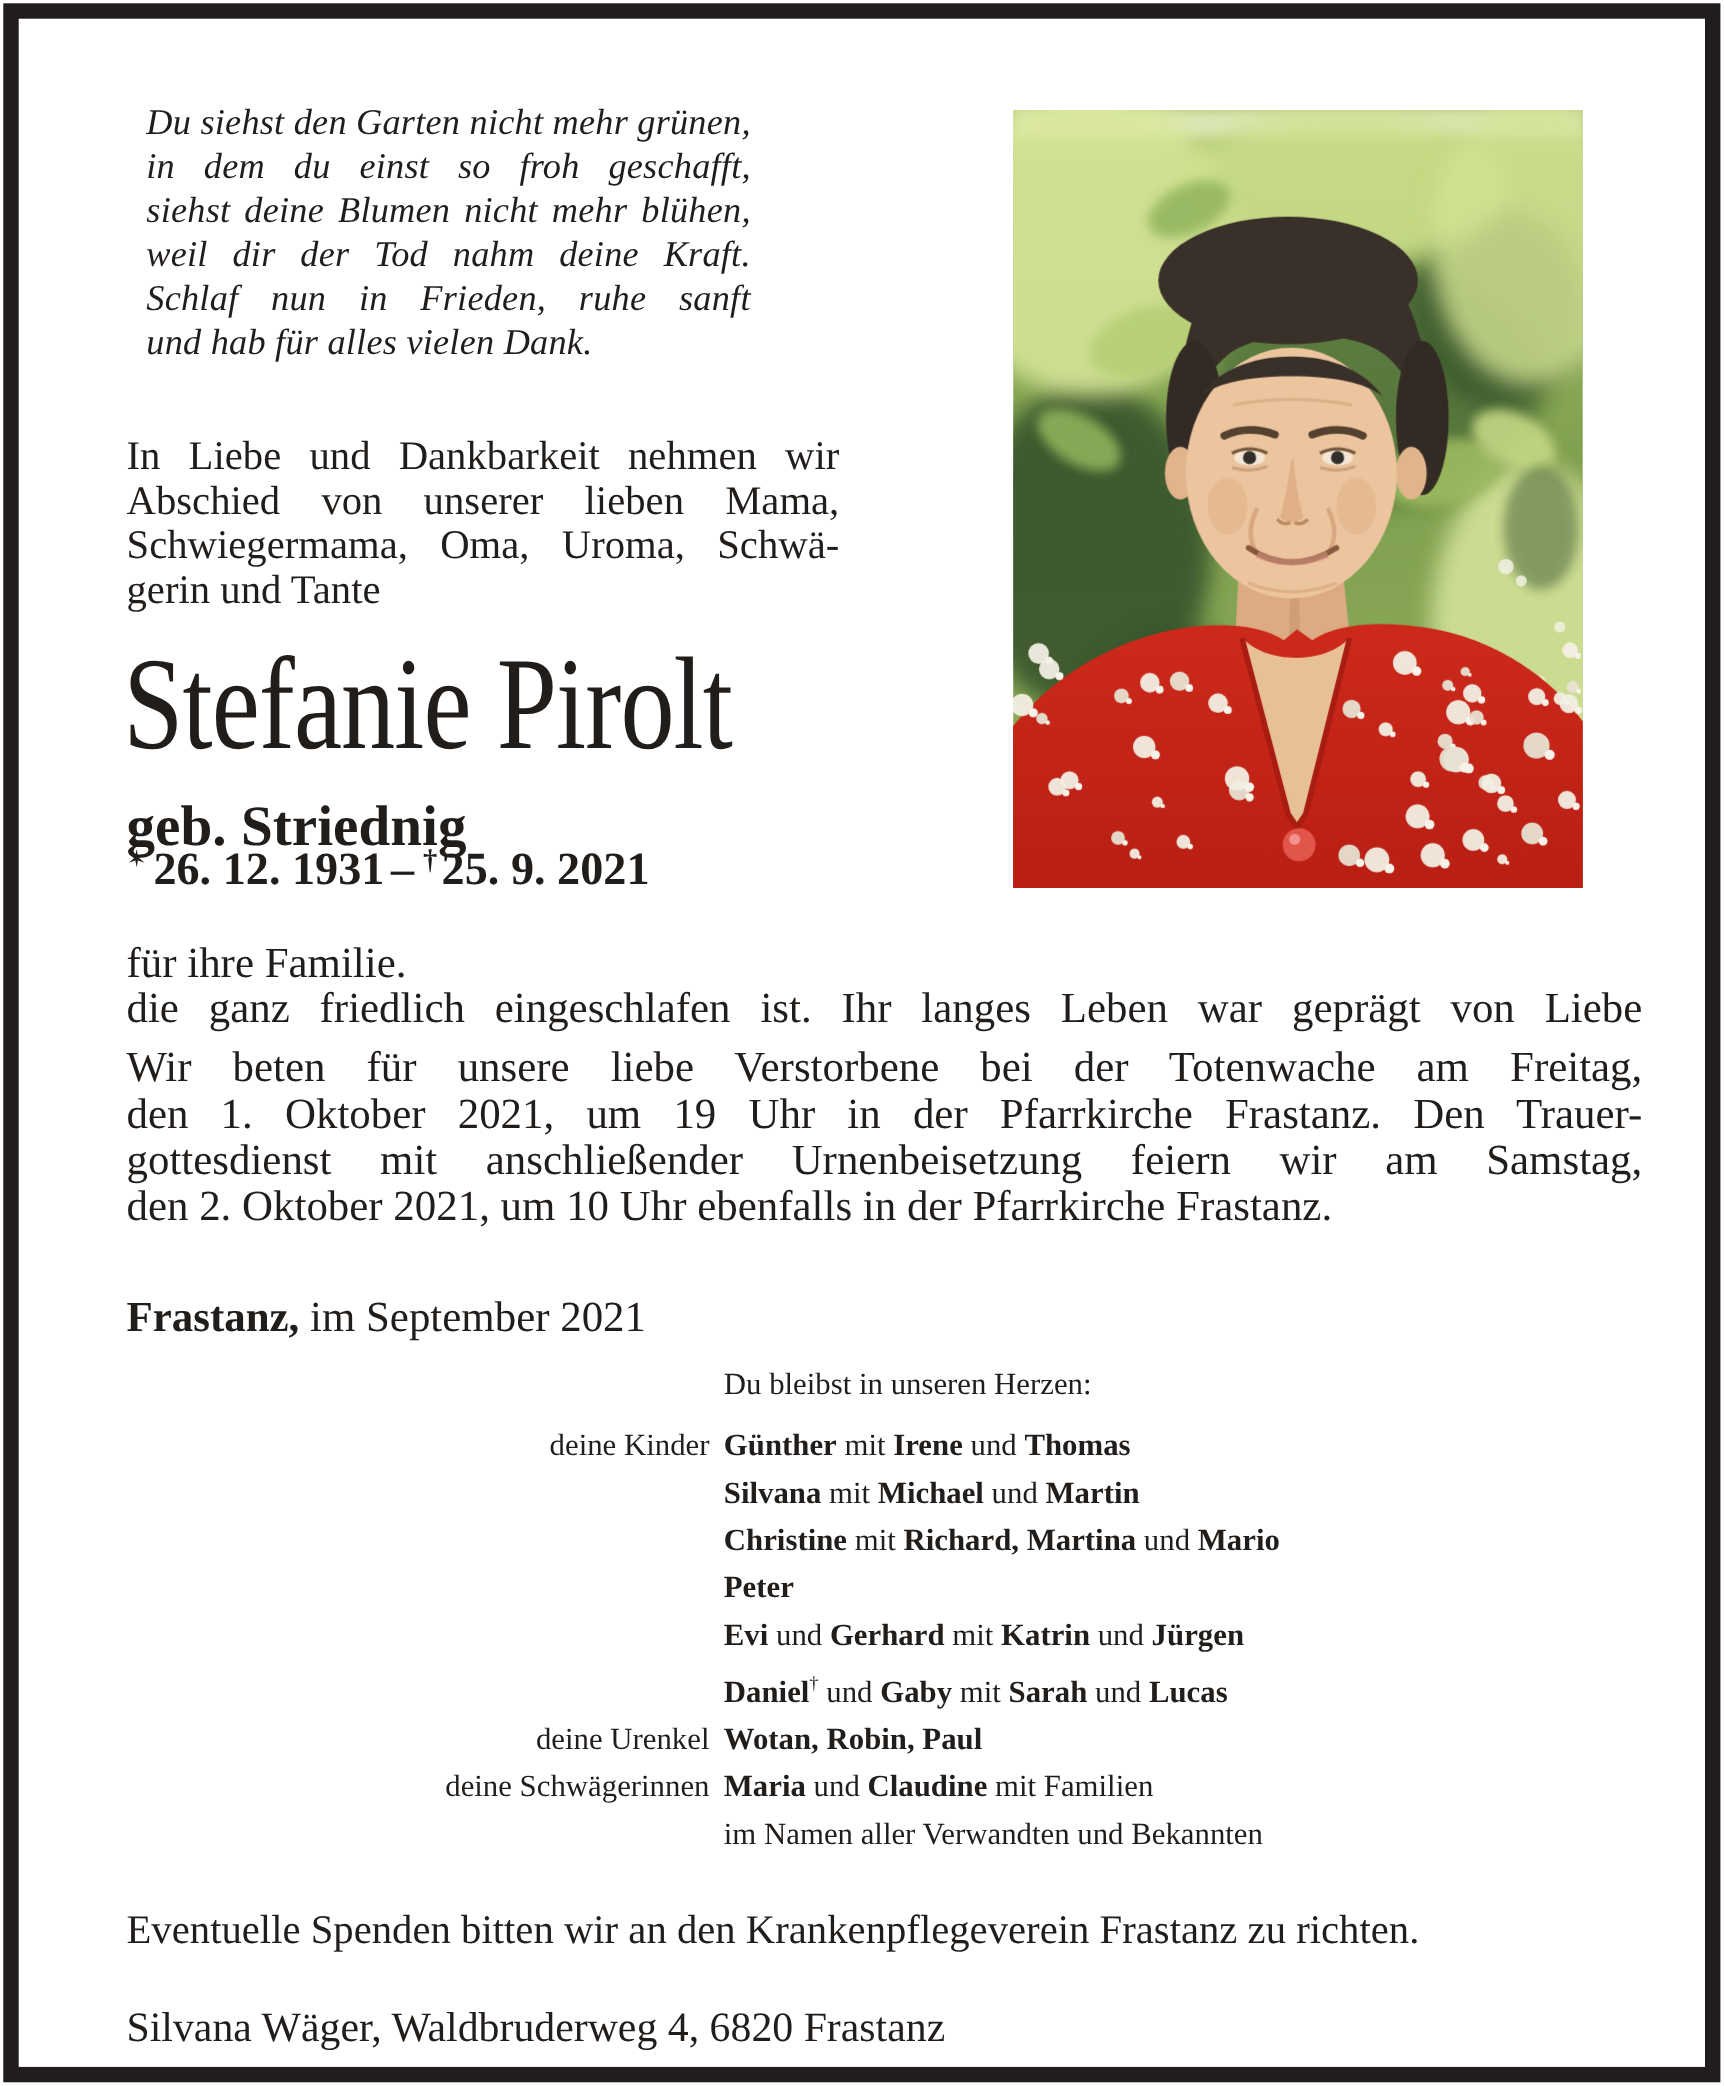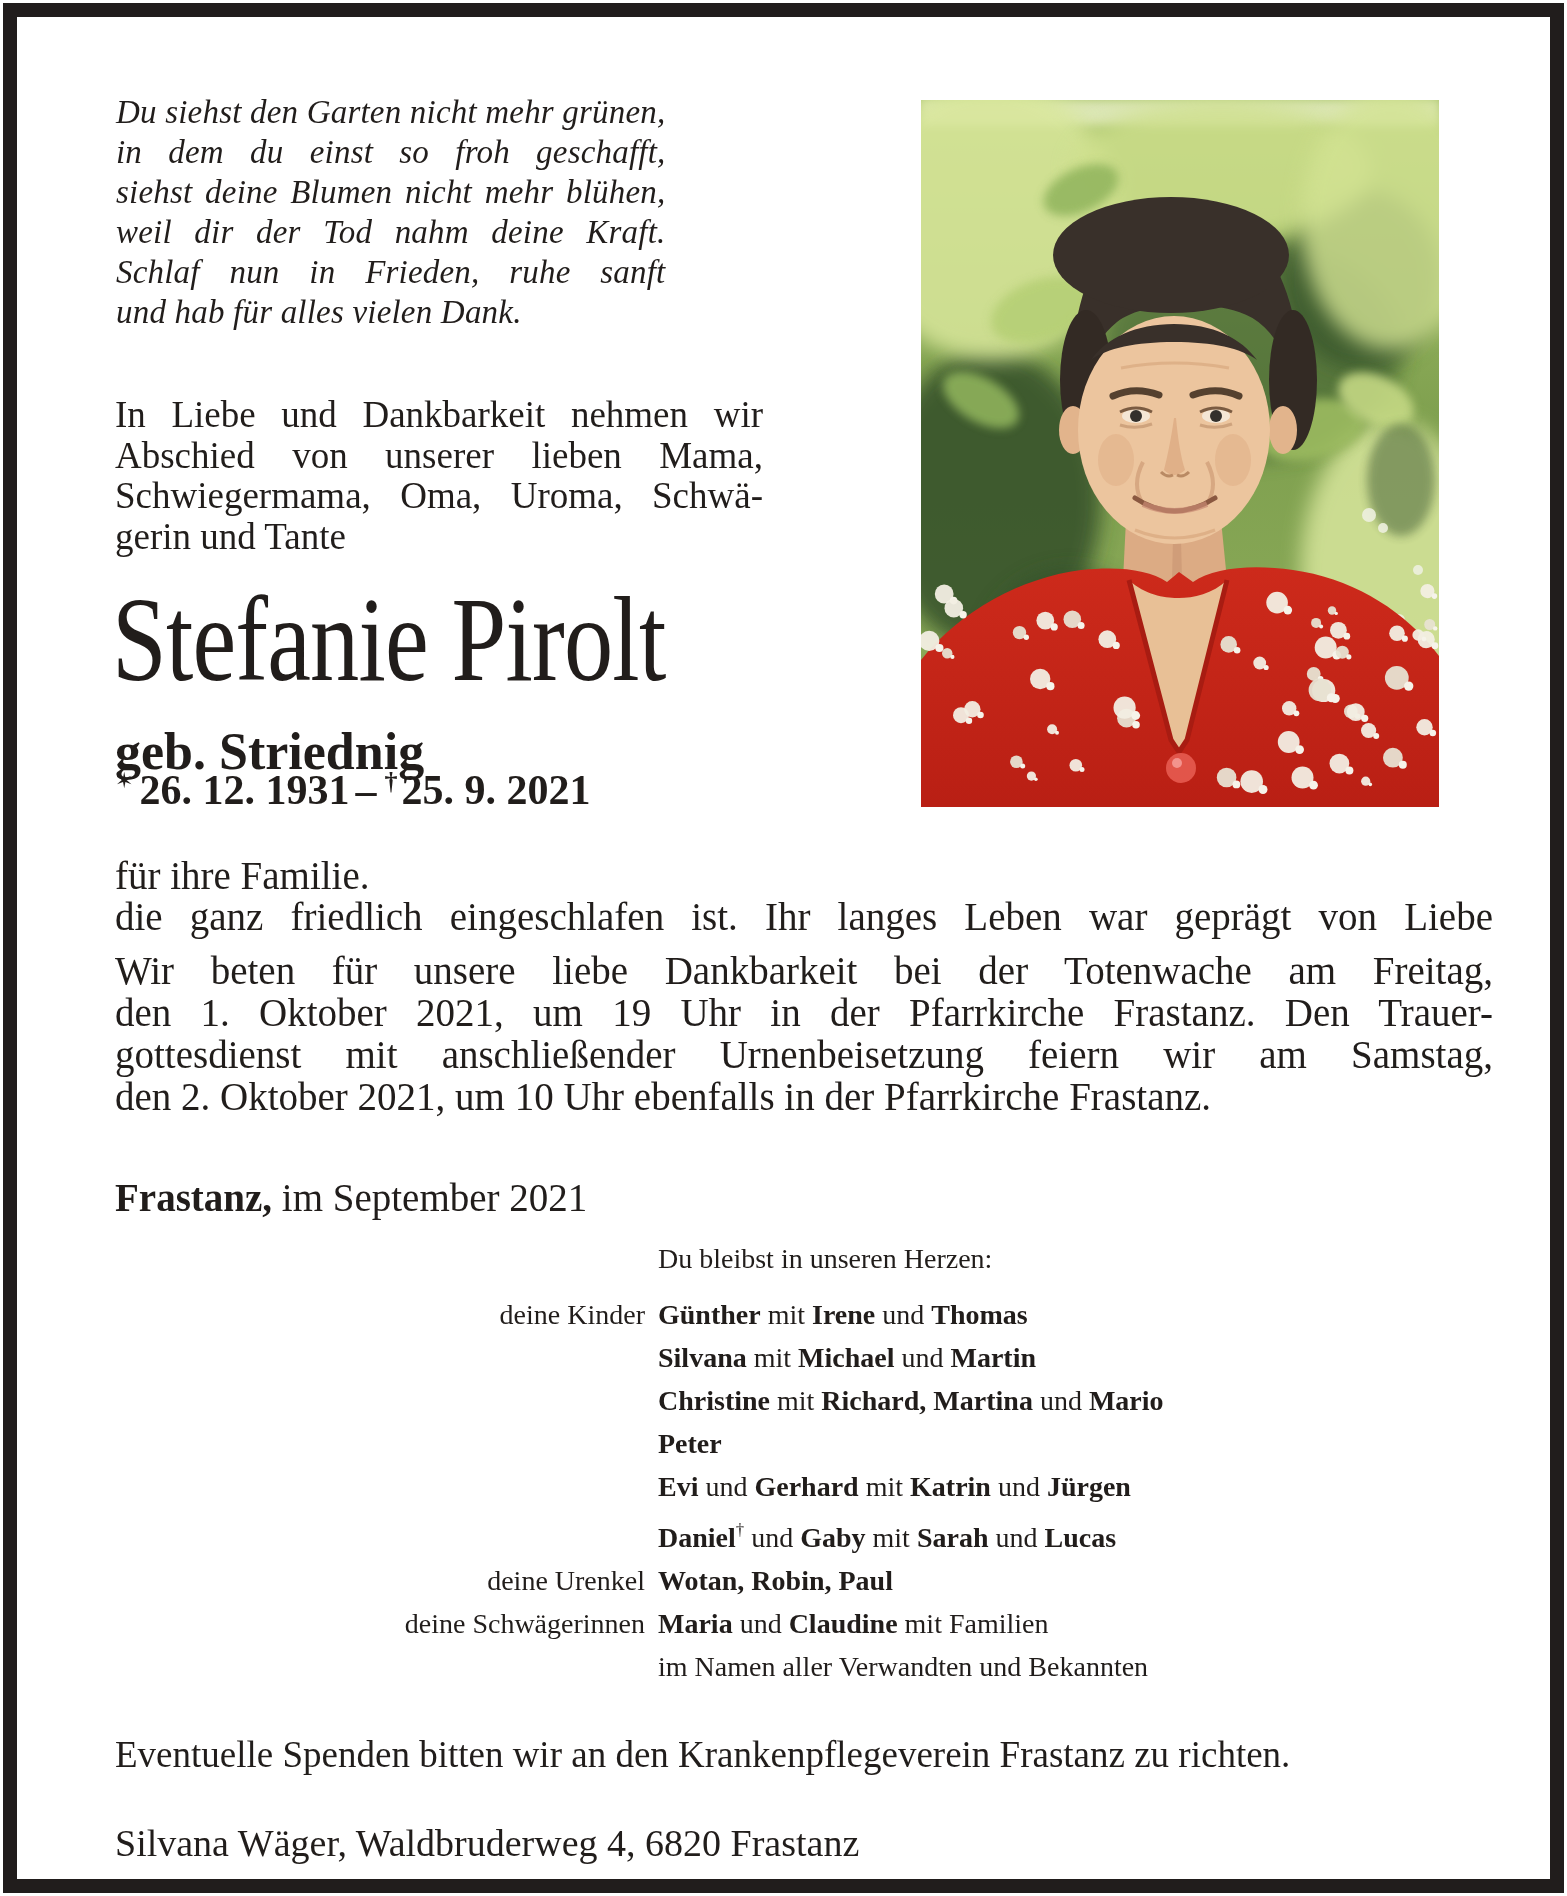--- a/index.html
+++ b/index.html
@@ -4,21 +4,21 @@
 <style>
   html,body{margin:0;padding:0;background:#ffffff;}
   body{
     width:1567px;height:1896px;position:relative;overflow:hidden;
     font-family:"Liberation Serif","DejaVu Serif",serif;
     color:#211d1b;
   }
   .frame{position:absolute;inset:3px;border:14px solid #211d1c;pointer-events:none;}
   .abs{position:absolute;}
   
-  .poem{left:116px;top:92px;font-style:italic;font-size:33px;line-height:40px;letter-spacing:.2px;}
+  .poem{left:133px;top:92px;font-style:italic;font-size:33px;line-height:40px;letter-spacing:.2px;}
   
   .photo{left:921px;top:100px;width:518px;height:707px;overflow:hidden;}
   .photo svg{display:block;}
   
   .intro{left:115px;top:395px;width:648px;font-size:37px;line-height:40.5px;}
   .jline{text-align:justify;text-align-last:justify;white-space:normal;}
   .jline.last{text-align-last:left;}
   
   .name{left:112px;top:580px;font-size:120px;line-height:120px;transform:scaleX(.82);transform-origin:left top;white-space:nowrap;letter-spacing:-1px;}
   .maiden{left:115px;top:726px;font-size:52px;font-weight:bold;line-height:1;}
@@ -279,21 +279,21 @@
 
 <div class="abs dates">
   <span class="sym star">✶</span><span>26. 12. 1931</span><span class="dash">–</span><span class="sym dagger">†</span><span>25. 9. 2021</span>
 </div>
 
 <div class="abs p1">
     <div class="jline last">für ihre Familie.</div>
     <div class="jline">die ganz friedlich eingeschlafen ist. Ihr langes Leben war geprägt von Liebe</div>
   </div>
 <div class="abs p2">
-    <div class="jline">Wir beten für unsere liebe Dankbarkeit bei der Totenwache am Freitag,</div>
+    <div class="jline">Wir beten für unsere liebe Verstorbene bei der Totenwache am Freitag,</div>
     <div class="jline">den 1. Oktober 2021, um 19 Uhr in der Pfarrkirche Frastanz. Den Trauer-</div>
     <div class="jline">gottesdienst mit anschließender Urnenbeisetzung feiern wir am Samstag,</div>
     <div class="jline last">den 2. Oktober 2021, um 10 Uhr ebenfalls in der Pfarrkirche Frastanz.</div>
   </div>
 
 <div class="abs dateline">
   <b>Frastanz,</b><span> im September 2021</span>
 </div>
 
 <div class="abs remember">

